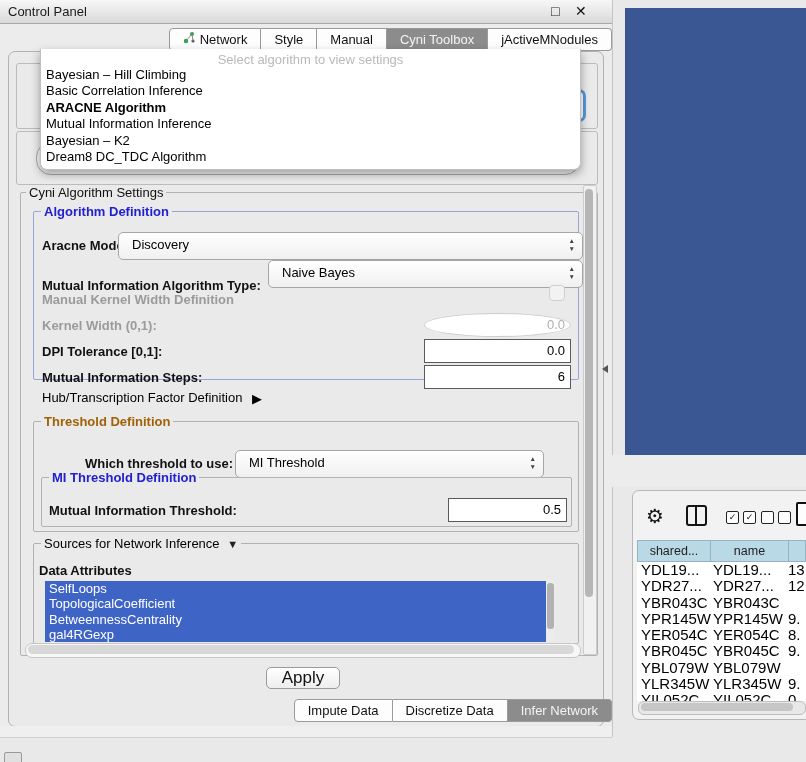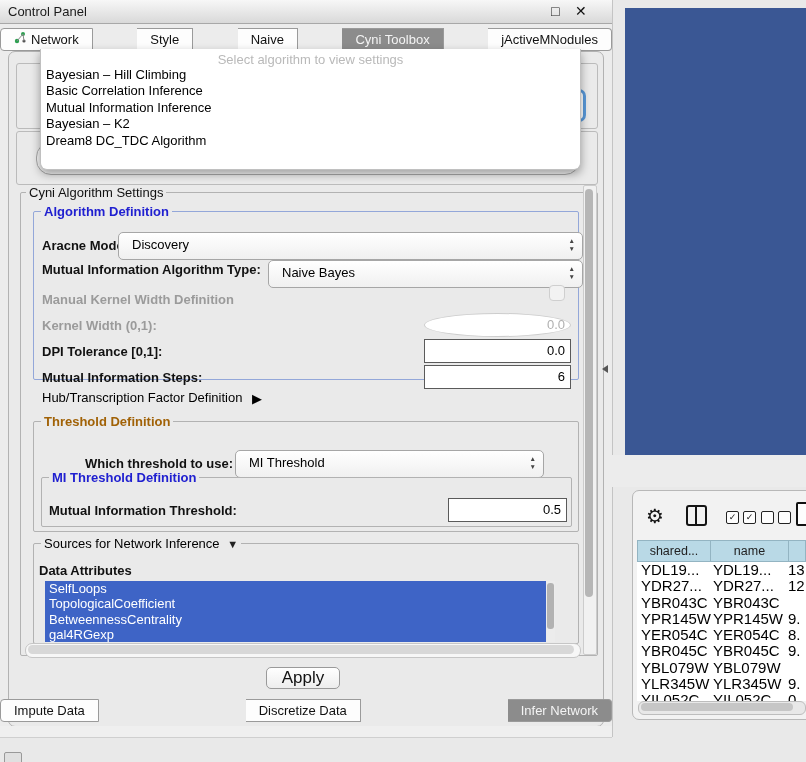--- a/index.html
+++ b/index.html
@@ -11,21 +11,21 @@
   #cp-window{left:0;top:8;width:612px;height:737px;background:#ececec;border-right:1px solid #c4c4c4;}
   #cp-titlebar{left:0;top:0;width:612px;height:23px;background:linear-gradient(#f7f7f7,#d9d9d9);
                border-bottom:1px solid #a8a8a8;}
   #cp-title{left:8px;top:4px;font-size:13px;color:#1a1a1a;}
   #cp-float{left:551px;top:3px;font-size:14px;color:#222;cursor:default;}
   #cp-close{left:575px;top:3px;font-size:14px;font-weight:700;color:#111;cursor:default;}
 
   #cp-content{left:8px;top:51px;width:594px;height:674px;border:1px solid #b2b2b2;border-radius:7px;background:#eaeaea;}
 
   
-  .tabbar{left:0;width:612px;display:flex;justify-content:space-between;}
+  .tabbar{left:0;width:612px;display:flex;justify-content:flex-end;}
   #top-tabbar{top:28px;}
   #bottom-tabbar{top:699px;}
   .tab{height:21px;line-height:21px;padding:0 13px;background:#fdfdfd;border:1px solid #9a9a9a;border-left:none;
        font-size:13px;color:#111;display:flex;align-items:center;gap:4px;}
   .tab:first-child{border-left:1px solid #9a9a9a;border-radius:4px 0 0 4px;}
   .tab:last-child{border-radius:0 4px 4px 0;}
   .tab.selected{background:#8c8c8c;color:#f4f4f4;}
 
   
   .groupbox{border:1px solid #bbb;border-radius:3px;}
@@ -151,35 +151,36 @@
               <circle cx="10" cy="10" r="1.6" fill="#555"></circle>
               <line x1="3" y1="10" x2="9" y2="3" stroke="#888" stroke-width="1"></line>
               <line x1="9" y1="3" x2="10" y2="10" stroke="#888" stroke-width="1"></line>
             </svg></span>
           <span>Network</span>
         </div>
         <div class="tab">
           <span>Style</span>
         </div>
         <div class="tab">
-          <span>Naive</span>
+          <span>Manual</span>
         </div>
         <div class="tab selected">
           <span>Cyni Toolbox</span>
         </div>
         <div class="tab">
           <span>jActiveMNodules</span>
         </div>
       </div>
 
     <div id="algo-dropdown" class="abs">
       <div id="algo-placeholder">Select algorithm to view settings</div>
       <div id="algo-items">
           <div class="algo-item">Bayesian – Hill Climbing</div>
           <div class="algo-item">Basic Correlation Inference</div>
+          <div class="algo-item bold">ARACNE Algorithm</div>
           <div class="algo-item">Mutual Information Inference</div>
           <div class="algo-item">Bayesian – K2</div>
           <div class="algo-item">Dream8 DC_TDC Algorithm</div>
         </div>
     </div>
 
     <span id="settings-legend" class="abs legend">Cyni Algorithm Settings</span>
     <div id="settings-group" class="abs"></div>
     <div id="vscroll" class="abs">
       <div id="vscroll-thumb" class="abs"></div>
@@ -190,21 +191,21 @@
 
     <span class="abs lbl" style="left:42px;top:238px;">Aracne Mode:</span>
     <div class="abs combo" style="left:118px;top:232px;width:450px;height:26px;">
       <span>Discovery</span>
       <span class="stepper">
           <span>▲</span>
           <span>▼</span>
         </span>
     </div>
 
-    <span class="abs lbl" style="left:42px;top:262px;">Mutual Information Algorithm Type:</span>
+    <span class="abs lbl" style="left:42px;top:278px;">Mutual Information Algorithm Type:</span>
     <div class="abs combo" style="left:268px;top:260px;width:300px;height:26px;">
       <span>Naive Bayes</span>
       <span class="stepper">
           <span>▲</span>
           <span>▼</span>
         </span>
     </div>
 
     <span class="abs lbl disabled" style="left:42px;top:292px;">Manual Kernel Width Definition</span>
     <div id="cb-manual" class="abs"></div>

